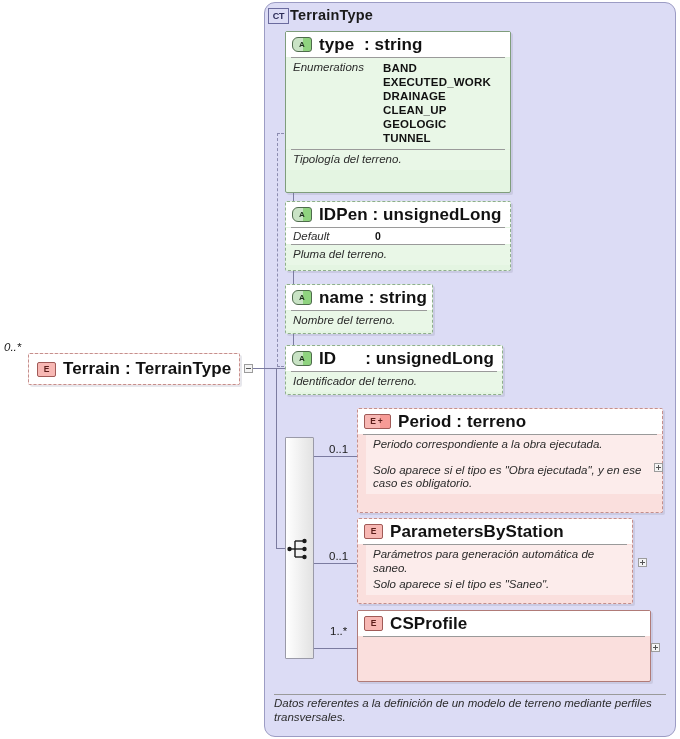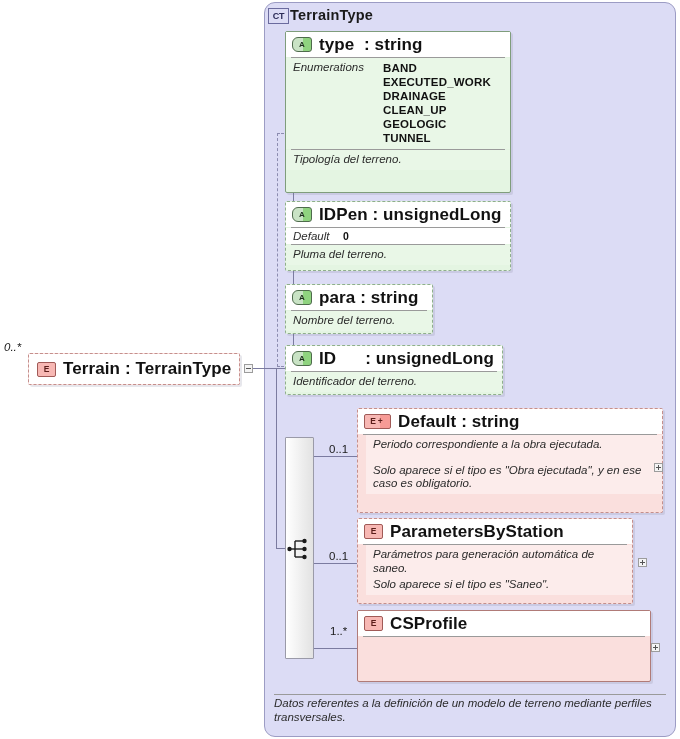--- a/index.html
+++ b/index.html
@@ -166,20 +166,21 @@
     font-weight: bold;
     color: #111111;
     line-height: 14px;
     letter-spacing: .2px;
   }
   .kv-row {
     display: flex;
     background: #ffffff;
     font-size: 11.5px;
     padding: 2px 6px 2px 7px;
+    gap: 32px;
   }
   .kv-key {
     font-style: italic;
     color: #2b2b2b;
     width: 50px;
     flex: 0 0 auto;
   }
   .kv-val {
     font-style: normal;
     font-weight: bold;
@@ -346,21 +347,21 @@
     <span class="kv-val">0</span>
   </div>
   <div class="divider"></div>
   <div class="node-body tinted-green">Pluma del terreno.</div>
 </div>
 
 <div class="abs node node-attr" style="left:285px; top:284px; width:148px; height:50px;">
   <div class="node-head green">
     <span class="badge-a">A</span>
     <span class="hdr-text">
-      <span>para</span>&nbsp;<span>:</span>&nbsp;<span>string</span>
+      <span>name</span>&nbsp;<span>:</span>&nbsp;<span>string</span>
     </span>
   </div>
   <div class="divider"></div>
   <div class="node-body tinted-green">Nombre del terreno.</div>
 </div>
 
 <div class="abs node node-attr" style="left:285px; top:345px; width:218px; height:50px;">
   <div class="node-head green">
     <span class="badge-a">A</span>
     <span class="hdr-text">
@@ -389,21 +390,21 @@
 </div>
 
 <div class="abs line-h" style="left:314px; top:456px; width:44px;"></div>
 <div class="abs line-h" style="left:314px; top:563px; width:44px;"></div>
 <div class="abs line-h" style="left:314px; top:648px; width:44px;"></div>
 
 <div class="abs occ" style="left:329px; top:443px;">0..1</div>
 <div class="abs node node-elem" style="left:357px; top:408px; width:306px; height:105px;">
   <div class="node-head pink">
     <span class="badge-e plus">E+</span>
-    <span class="hdr-text">Default : string</span>
+    <span class="hdr-text">Period : terreno</span>
   </div>
   <div class="divider"></div>
   <div class="node-body tinted-pink">Periodo correspondiente a la obra ejecutada.</div>
   <div class="node-body tinted-pink" style="padding-top:9px;">Solo aparece si el tipo es "Obra ejecutada", y en ese caso es obligatorio.</div>
 </div>
 <div class="abs toggle plus" style="left:654px; top:463px;"></div>
 
 <div class="abs occ" style="left:329px; top:550px;">0..1</div>
 <div class="abs node node-elem" style="left:357px; top:518px; width:276px; height:86px;">
   <div class="node-head pink">

